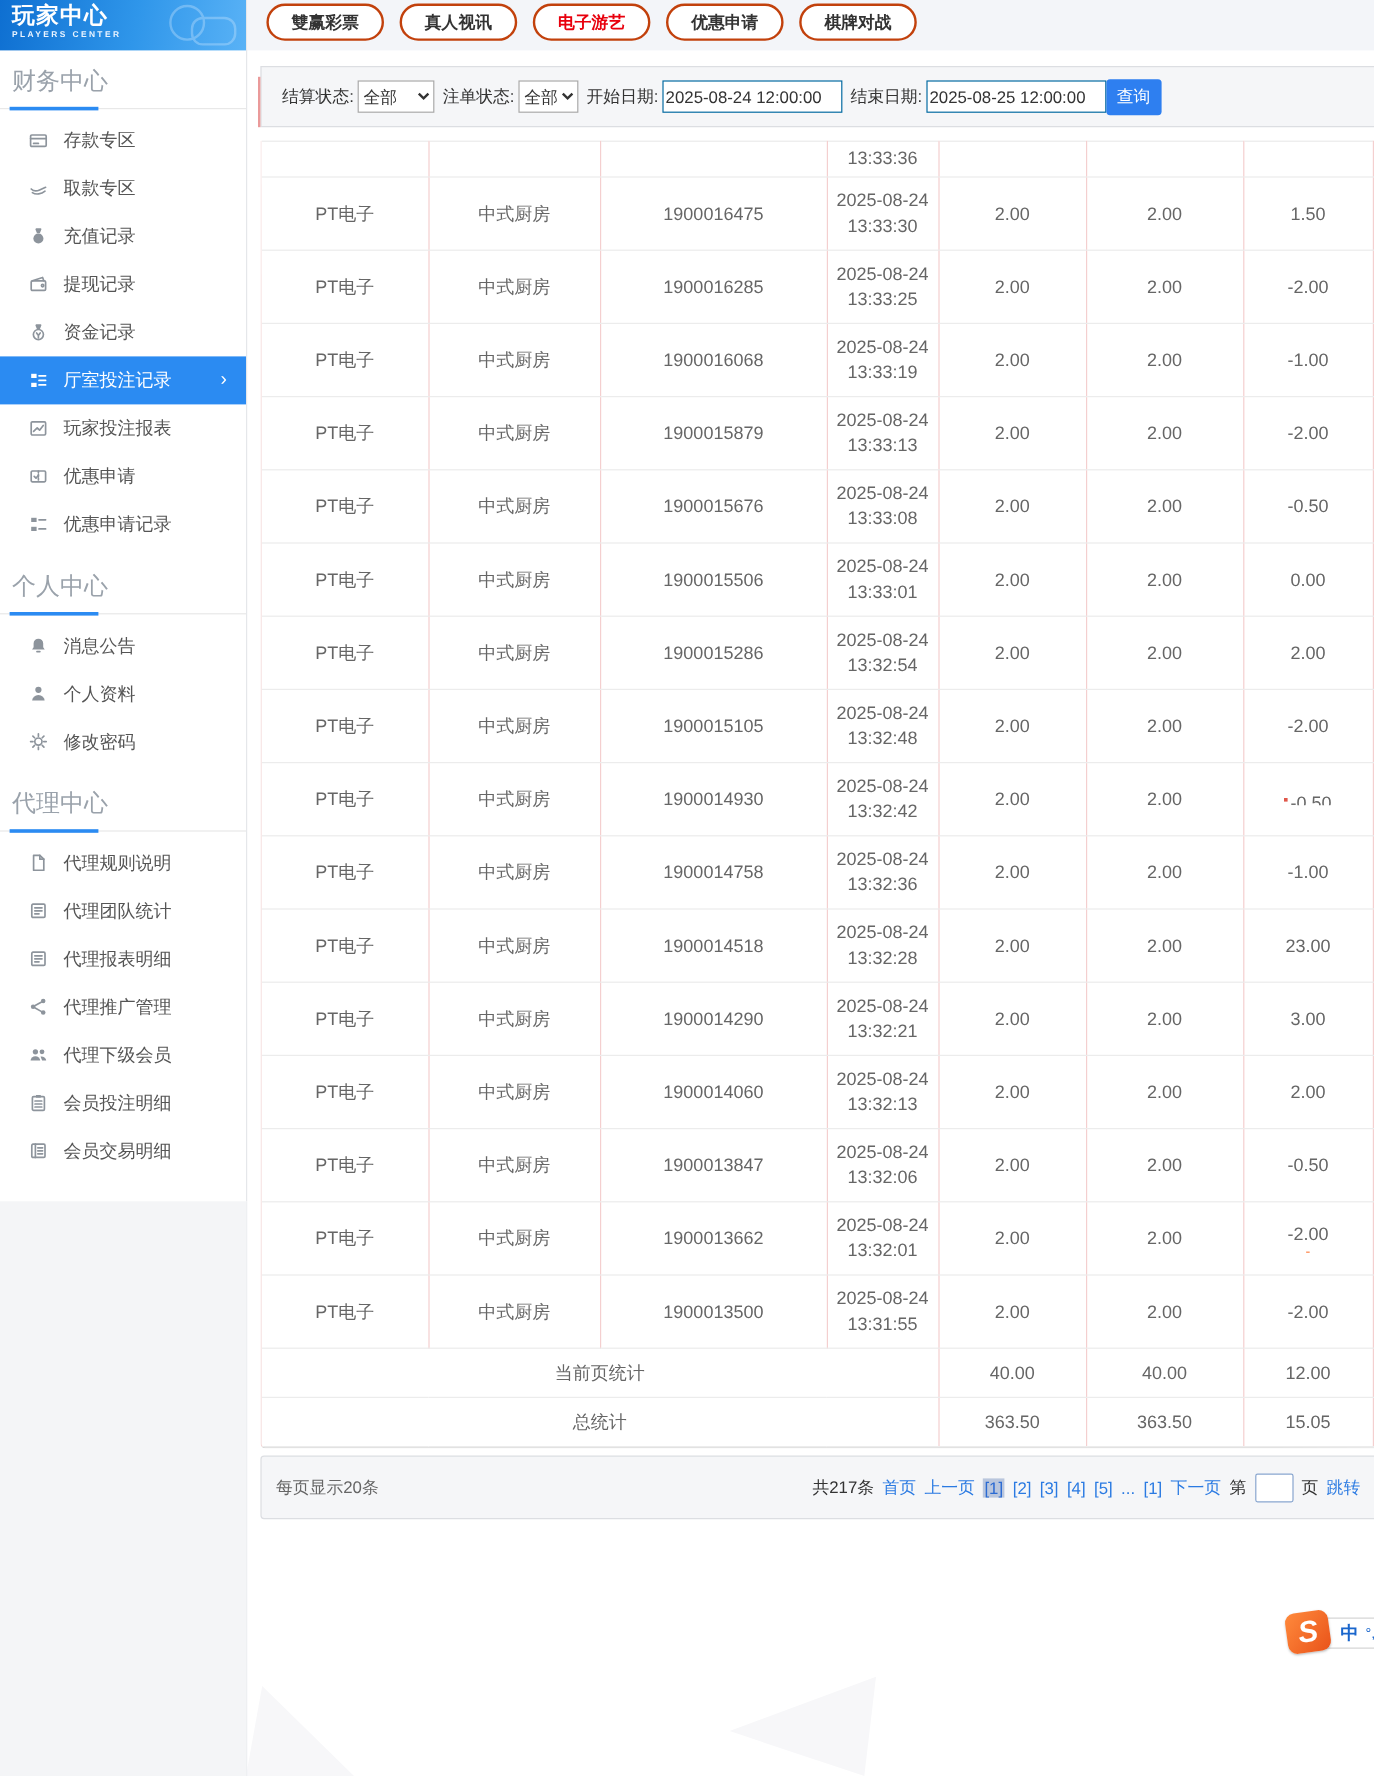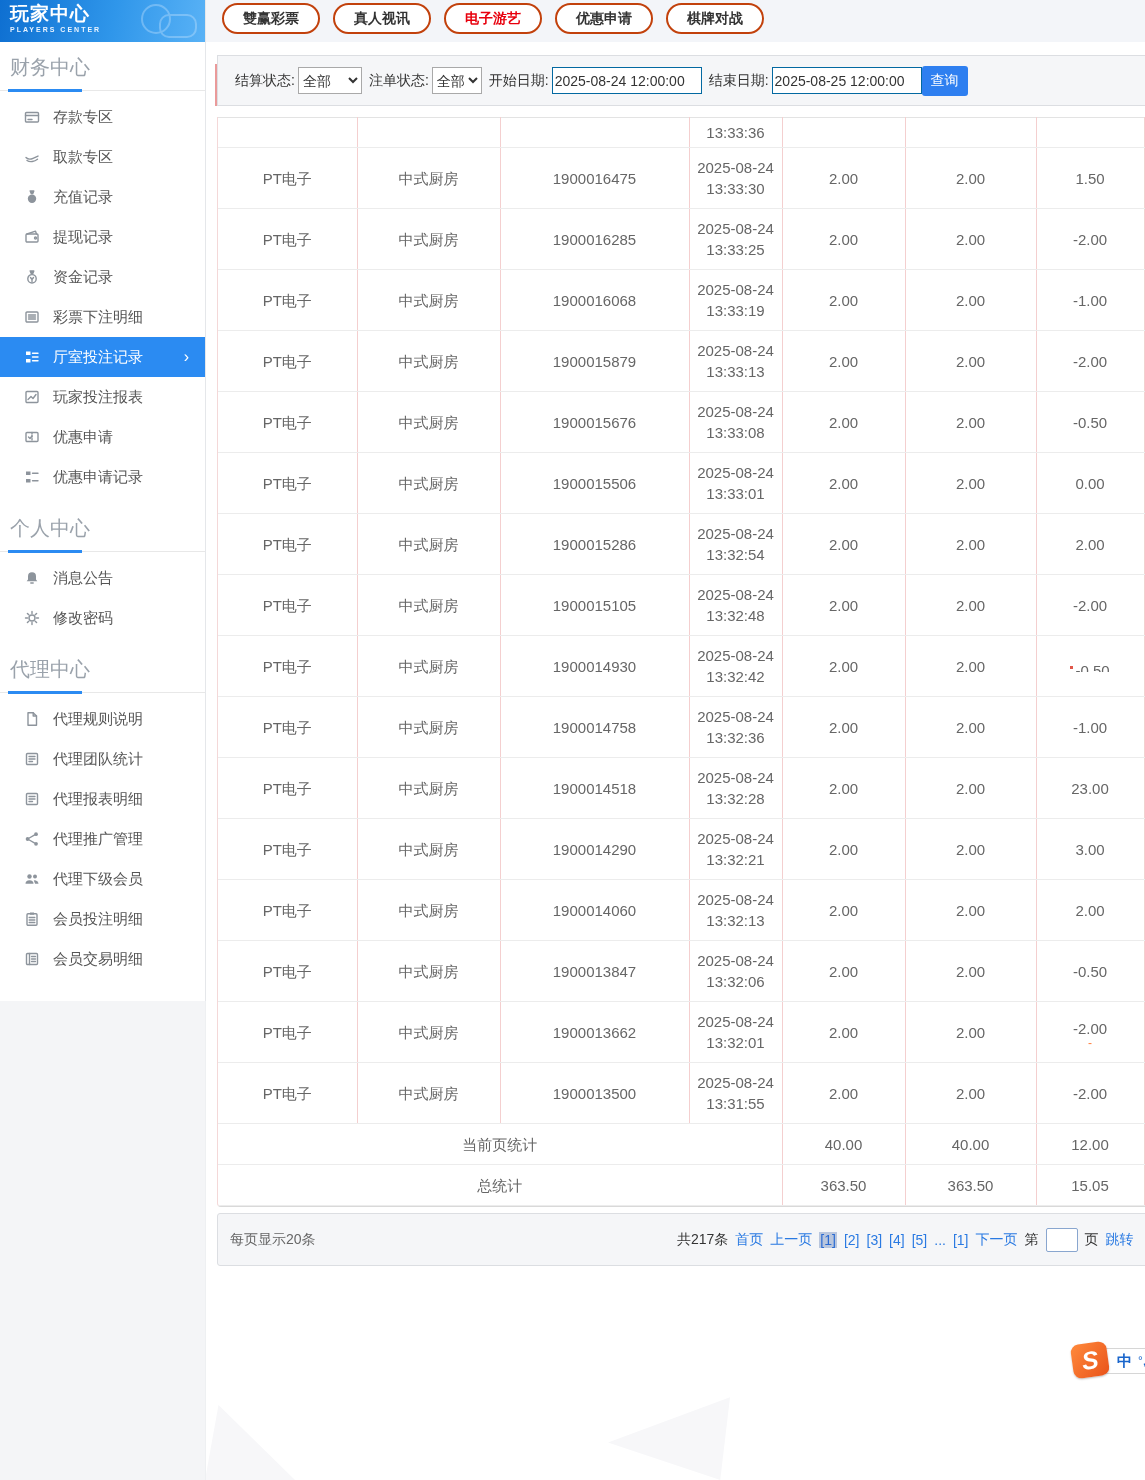--- a/index.html
+++ b/index.html
@@ -144,31 +144,20 @@
         <div class="side-item">
           <span class="ico">
             <svg viewBox="0 0 16 16" fill="none" stroke="currentColor" stroke-width="1.4" stroke-linecap="round" stroke-linejoin="round">
               <path d="M6.2 2h3.6L8.8 4.6h-1.6z" fill="currentColor"></path>
               <circle cx="8" cy="9.8" r="4.2"></circle>
               <path d="M6.5 8.5l1.5 2 1.5-2M8 10.5v2"></path>
             </svg>
           </span>
           <span>资金记录</span>
         </div>
-        <div class="side-item">
-          <span class="ico">
-            <svg viewBox="0 0 16 16" fill="none" stroke="currentColor" stroke-width="1.4" stroke-linecap="round" stroke-linejoin="round">
-              <rect x="2" y="3" width="12" height="10" rx="1"></rect>
-              <line x1="4.5" y1="6" x2="11.5" y2="6"></line>
-              <line x1="4.5" y1="8" x2="11.5" y2="8"></line>
-              <line x1="4.5" y1="10" x2="11.5" y2="10"></line>
-            </svg>
-          </span>
-          <span>彩票下注明细</span>
-        </div>
         <div class="side-item active">
           <span class="ico">
             <svg viewBox="0 0 16 16" fill="none" stroke="currentColor" stroke-width="1.4" stroke-linecap="round" stroke-linejoin="round">
               <rect x="2" y="2.5" width="4.5" height="3.5" fill="currentColor" stroke="none"></rect>
               <rect x="2" y="10" width="4.5" height="3.5" fill="currentColor" stroke="none"></rect>
               <line x1="8.5" y1="4.2" x2="14" y2="4.2"></line>
               <line x1="8.5" y1="8" x2="14" y2="8"></line>
               <line x1="8.5" y1="11.8" x2="14" y2="11.8"></line>
             </svg>
           </span>
@@ -209,20 +198,29 @@
       <div class="section-title">个人中心</div>
       <div class="side-items">
         <div class="side-item">
           <span class="ico">
             <svg viewBox="0 0 16 16" fill="none" stroke="currentColor" stroke-width="1.4" stroke-linecap="round" stroke-linejoin="round">
               <path d="M8 2.2a4 4 0 0 1 4 4v3.2l1.3 1.8H2.7L4 9.4V6.2a4 4 0 0 1 4-4z" fill="currentColor" stroke="none"></path>
               <line x1="6.8" y1="13" x2="9.2" y2="13"></line>
             </svg>
           </span>
           <span>消息公告</span>
+        </div>
+        <div class="side-item">
+          <span class="ico">
+            <svg viewBox="0 0 16 16" fill="none" stroke="currentColor" stroke-width="1.4" stroke-linecap="round" stroke-linejoin="round">
+              <circle cx="8" cy="4.8" r="2.6" fill="currentColor" stroke="none"></circle>
+              <path d="M2.8 13.8a5.2 4.6 0 0 1 10.4 0z" fill="currentColor" stroke="none"></path>
+            </svg>
+          </span>
+          <span>个人资料</span>
         </div>
         <div class="side-item">
           <span class="ico">
             <svg viewBox="0 0 16 16" fill="none" stroke="currentColor" stroke-width="1.4" stroke-linecap="round" stroke-linejoin="round">
               <circle cx="8" cy="8" r="3"></circle>
               <path d="M8 1.5v2M8 12.5v2M1.5 8h2M12.5 8h2M3.4 3.4l1.4 1.4M11.2 11.2l1.4 1.4M12.6 3.4l-1.4 1.4M4.8 11.2l-1.4 1.4"></path>
             </svg>
           </span>
           <span>修改密码</span>
         </div>

